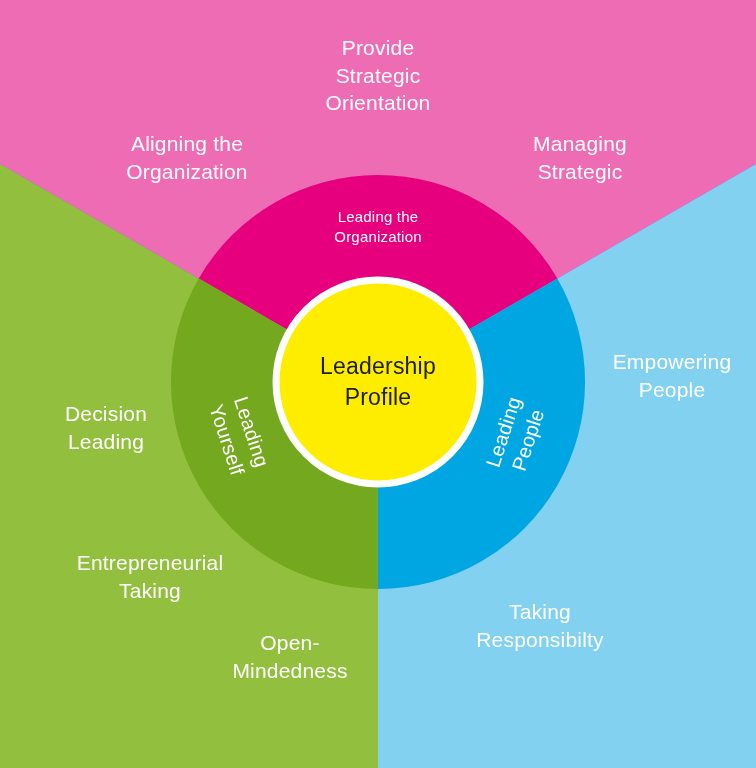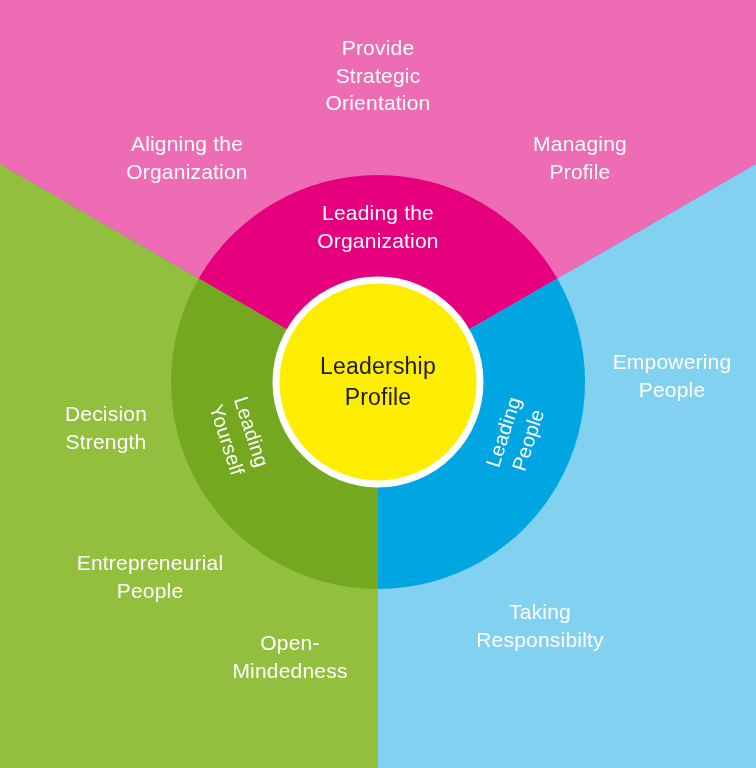--- a/index.html
+++ b/index.html
@@ -23,21 +23,21 @@
   .label {
     position: absolute;
     transform: translate(-50%, -50%);
     text-align: center;
     white-space: pre-line;
     color: #ffffff;
     font-size: 21px;
     line-height: 1.32;
     letter-spacing: 0.2px;
   }
-  .label.ring-top { font-size: 21px; }
+  .label.ring-top { font-size: 15px; }
   .label.rot-left  { transform: translate(-50%, -50%) rotate(72deg);  font-size: 20px; }
   .label.rot-right { transform: translate(-50%, -50%) rotate(-72deg); font-size: 20px; }
   .label.center-label {
     color: #1d1d1b;
     font-size: 23px;
     line-height: 1.35;
     text-align: center;
   }
 </style>
 </head>
@@ -57,26 +57,26 @@
 
     <circle cx="378" cy="382" r="102" fill="#ffed00" stroke="#ffffff" stroke-width="7"></circle>
   </svg>
 
   <div class="label" style="left:378px; top:76px;">Provide
 Strategic
 Orientation</div>
   <div class="label" style="left:187px; top:158px;">Aligning the
 Organization</div>
   <div class="label" style="left:580px; top:158px;">Managing
-Profile</div>
+Strategic</div>
 
   <div class="label" style="left:106px; top:428px;">Decision
-Strength</div>
+Leading</div>
   <div class="label" style="left:150px; top:577px;">Entrepreneurial
-People</div>
+Taking</div>
   <div class="label" style="left:290px; top:657px;">Open-
 Mindedness</div>
 
   <div class="label" style="left:665px; top:376px;margin-left:7px;">Empowering
 People</div>
   <div class="label" style="left:540px; top:626px;">Taking
 Responsibilty</div>
 
   <div class="label ring-top" style="left:378px; top:227px;">Leading the
 Organization</div>

